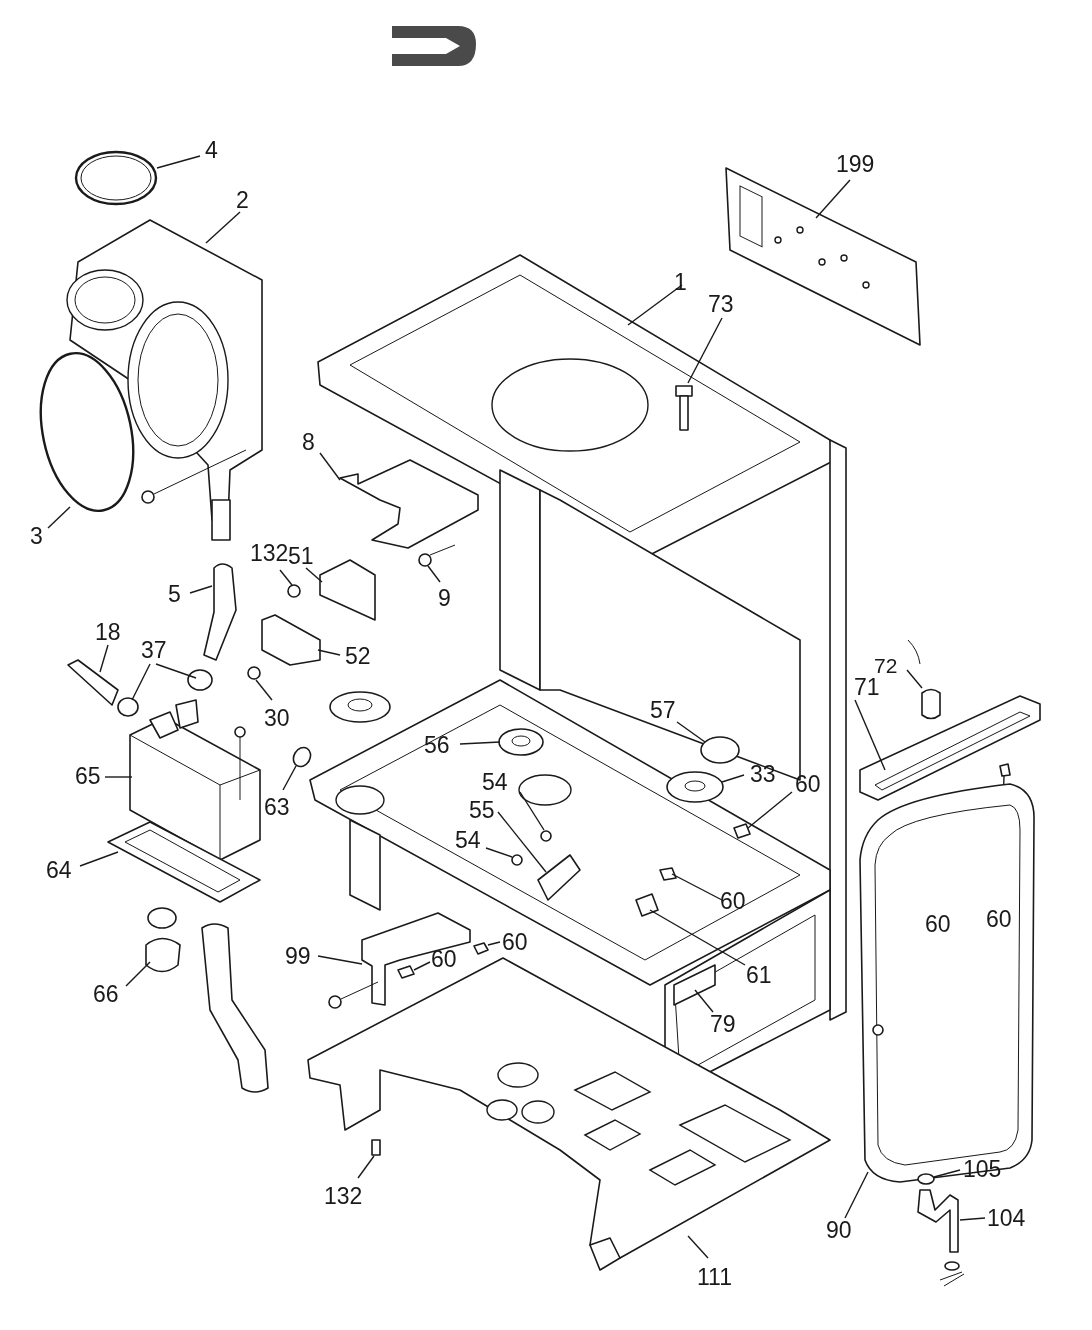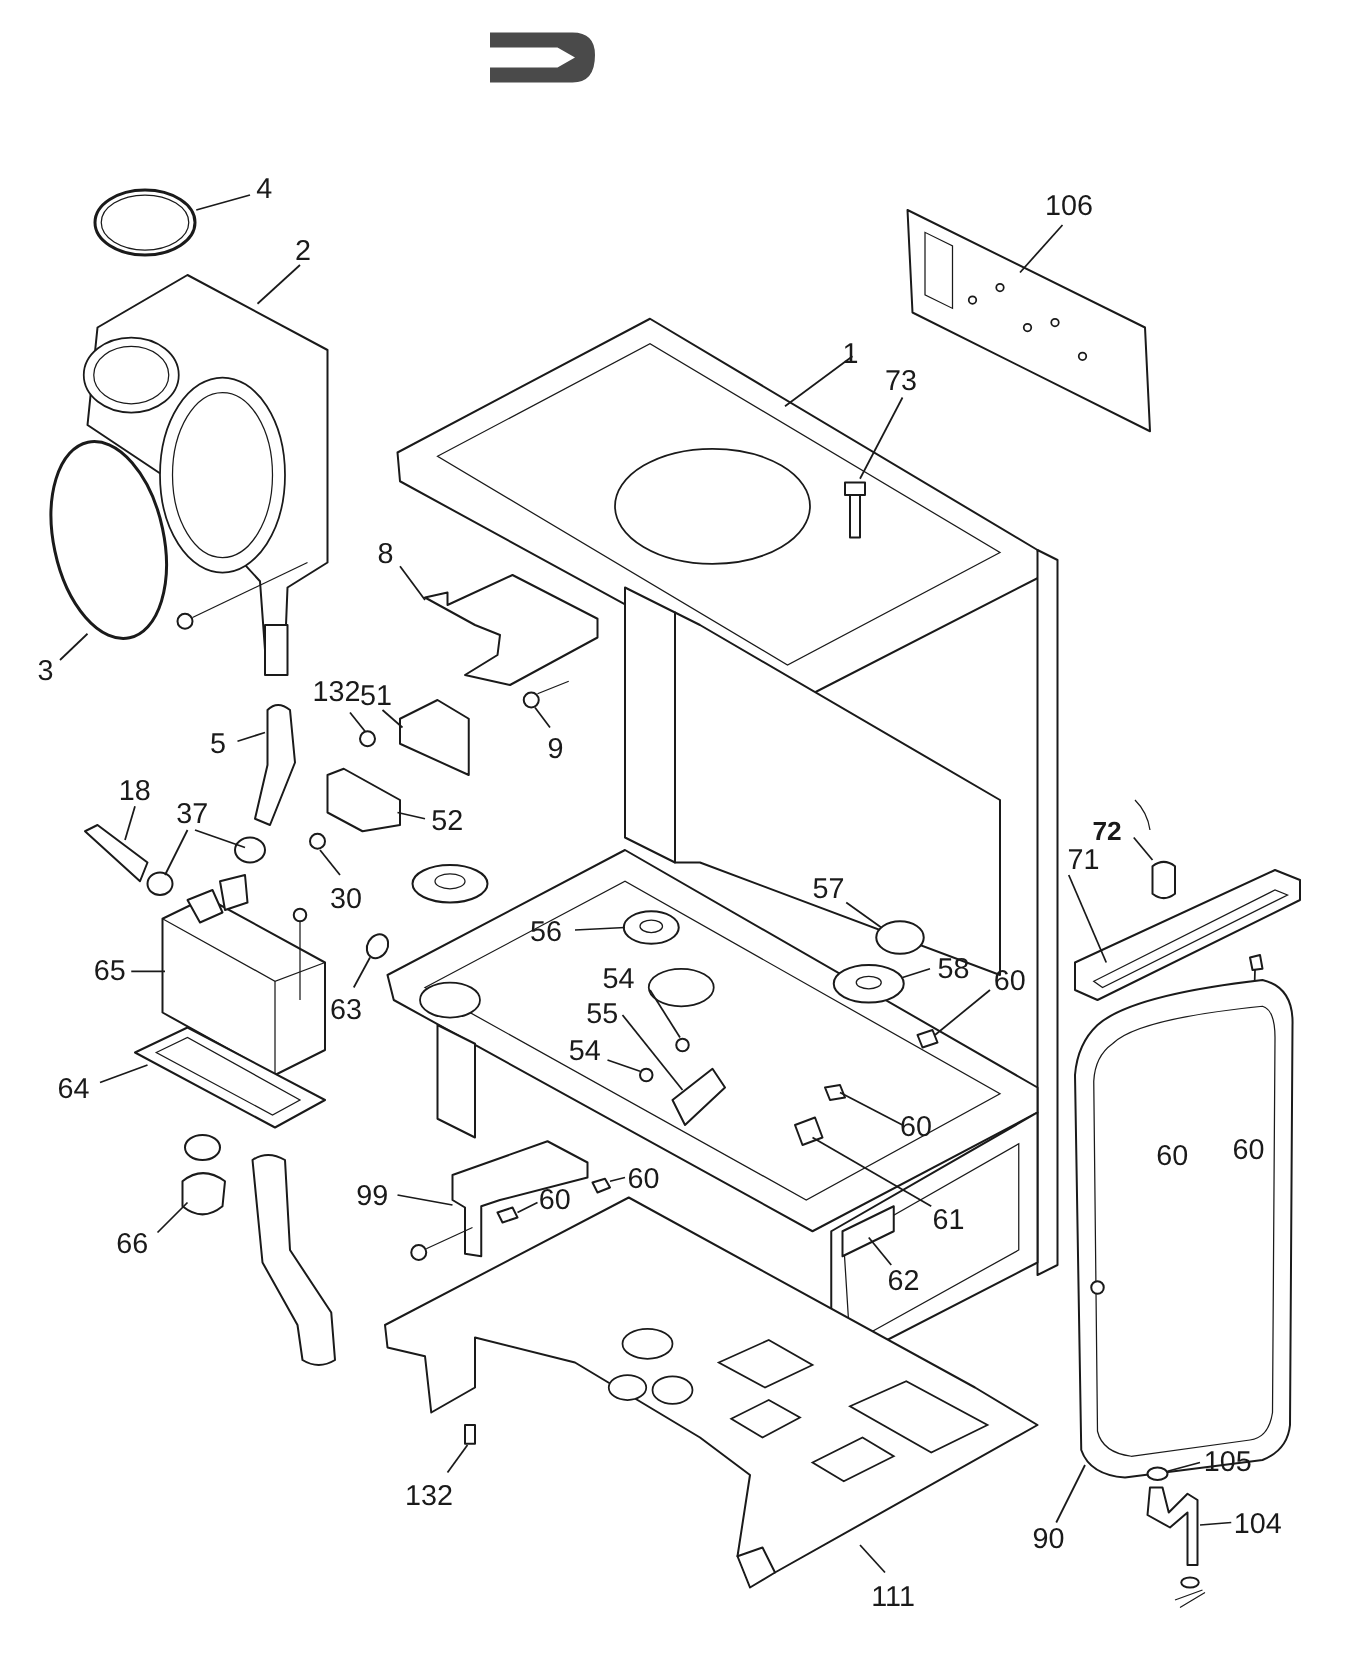--- a/index.html
+++ b/index.html
@@ -3,21 +3,21 @@
 <meta charset="utf-8">
 <style>
   html, body { margin:0; padding:0; background:#ffffff; }
   body { width:1092px; height:1330px; position:relative; overflow:hidden;
          font-family:"Liberation Sans", sans-serif; color:#1a1a1a; }
   #logo { position:absolute; left:388px; top:14px; width:232px; height:64px; }
   #logo-text { position:absolute; left:96px; top:2px; font-size:58px; font-weight:bold;
                color:#4a4a4a; letter-spacing:-2px; font-family:"Liberation Sans", sans-serif; line-height:60px; }
   #diagram { position:absolute; left:0; top:0; width:1092px; height:1330px; }
   .lbl { position:absolute; font-size:23px; line-height:24px; color:#1a1a1a; white-space:nowrap; }
-  .lbl.small { font-size:21px;font-weight:bold; }
+  .lbl.small { font-size:21px; }
   svg .part { fill:#ffffff; stroke:#1a1a1a; stroke-width:1.6; stroke-linejoin:round; }
   svg .thin { fill:none; stroke:#1a1a1a; stroke-width:1; }
   svg .leader { fill:none; stroke:#1a1a1a; stroke-width:1.4; }
   svg .ring { fill:none; stroke:#1a1a1a; stroke-width:2.4; }
   svg .hole { fill:#ffffff; stroke:#1a1a1a; stroke-width:1.4; }
 </style>
 </head>
 <body>
 
 <div id="logo">
@@ -231,37 +231,37 @@
 <span class="lbl" style="left:438px;top:586px">9</span>
 <span class="lbl" style="left:95px;top:620px">18</span>
 <span class="lbl" style="left:288px;top:544px">51</span>
 <span class="lbl" style="left:345px;top:644px">52</span>
 <span class="lbl" style="left:264px;top:706px">30</span>
 <span class="lbl" style="left:482px;top:770px">54</span>
 <span class="lbl" style="left:455px;top:828px">54</span>
 <span class="lbl" style="left:469px;top:798px">55</span>
 <span class="lbl" style="left:424px;top:733px">56</span>
 <span class="lbl" style="left:650px;top:698px">57</span>
-<span class="lbl" style="left:750px;top:762px">58</span>
+<span class="lbl" style="left:750px;top:762px">33</span>
 <span class="lbl" style="left:285px;top:944px">99</span>
 <span class="lbl" style="left:795px;top:772px">60</span>
 <span class="lbl" style="left:720px;top:889px">60</span>
 <span class="lbl" style="left:502px;top:930px">60</span>
 <span class="lbl" style="left:431px;top:947px">60</span>
 <span class="lbl" style="left:925px;top:912px">60</span>
 <span class="lbl" style="left:986px;top:907px">60</span>
 <span class="lbl" style="left:746px;top:963px">61</span>
-<span class="lbl" style="left:710px;top:1012px">62</span>
+<span class="lbl" style="left:710px;top:1012px">79</span>
 <span class="lbl" style="left:264px;top:795px">63</span>
 <span class="lbl" style="left:46px;top:858px">64</span>
 <span class="lbl" style="left:75px;top:764px">65</span>
 <span class="lbl" style="left:93px;top:982px">66</span>
 <span class="lbl" style="left:141px;top:638px">37</span>
 <span class="lbl" style="left:826px;top:1218px">90</span>
 <span class="lbl" style="left:854px;top:675px">71</span>
 <span class="lbl small" style="left:874px;top:654px">72</span>
 <span class="lbl" style="left:708px;top:292px">73</span>
 <span class="lbl" style="left:987px;top:1206px">104</span>
 <span class="lbl" style="left:963px;top:1157px">105</span>
 <span class="lbl" style="left:697px;top:1265px">111</span>
 <span class="lbl" style="left:250px;top:541px">132</span>
 <span class="lbl" style="left:324px;top:1184px">132</span>
-<span class="lbl" style="left:836px;top:152px">106</span>
+<span class="lbl" style="left:836px;top:152px">199</span>
 
 </body></html>

